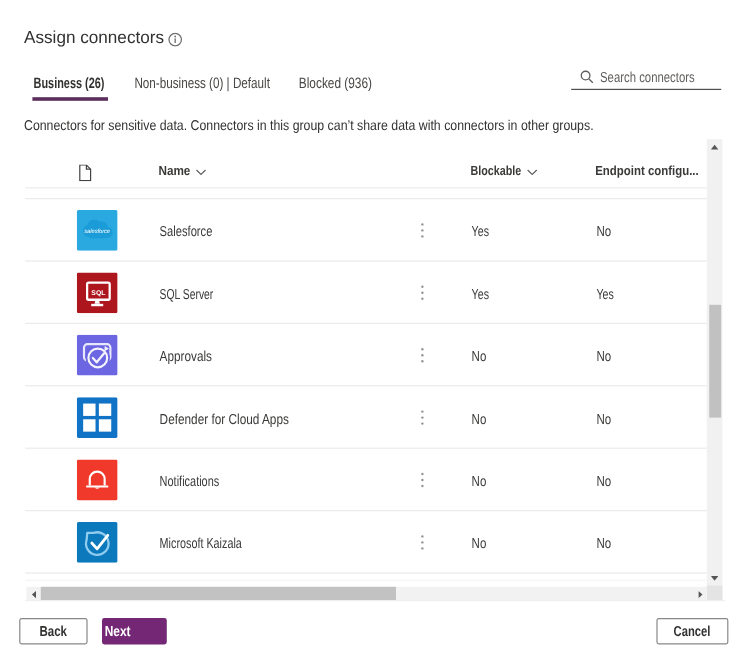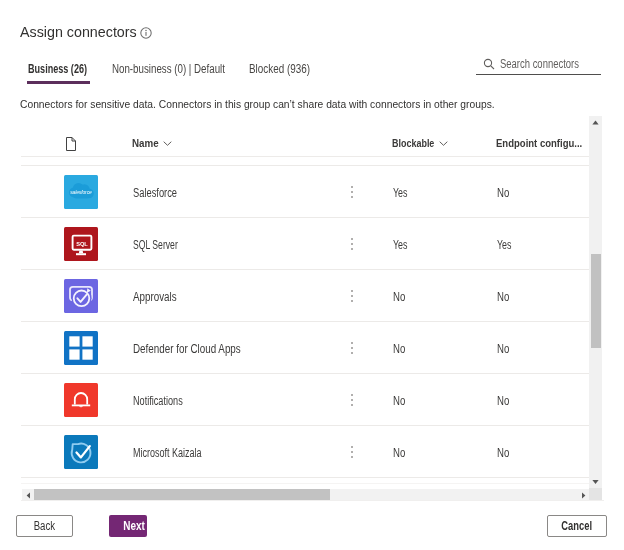--- a/index.html
+++ b/index.html
@@ -149,15 +149,15 @@
 <div class="abs" style="left:22px;top:488.5px;width:567px;height:11px;background:#f2f2f2;"></div>
 <svg class="abs" style="left:25.5px;top:491.5px;" width="4" height="7" viewBox="0 0 4 7">
     <path d="M4 0.4 L0.6 3.5 L4 6.6 Z" fill="#555555"></path>
   </svg>
 <svg class="abs" style="left:582px;top:491.5px;" width="4" height="7" viewBox="0 0 4 7">
     <path d="M0 0.4 L3.4 3.5 L0 6.6 Z" fill="#555555"></path>
   </svg>
 <div class="abs" style="left:34px;top:488.5px;width:296px;height:11px;background:#c2c2c2;"></div>
 <div class="hline" style="left:21px;top:500px;width:583px;background:#f0efee;"></div>
 
-<div class="abs" style="left:16px;top:515px;width:57px;height:22px;border:1px solid #8a8886;border-radius:2px;background:#fff;font-size:12px;font-weight:normal;color:#323130;text-align:center;line-height:20px;"><span style="display:inline-block;transform:scaleX(0.8);">Back</span></div>
-<div class="abs" style="left:85px;top:515px;width:38px;height:22px;border-radius:2px;background:#742774;font-size:12px;font-weight:bold;color:#fff;text-align:right;line-height:22px;margin-left:24px;"><span style="display:inline-block;transform:scaleX(0.83);">Next</span></div>
+<div class="abs" style="left:16px;top:515px;width:57px;height:22px;border:1px solid #8a8886;border-radius:2px;background:#fff;font-size:12px;font-weight:bold;color:#323130;text-align:center;line-height:20px;"><span style="display:inline-block;transform:scaleX(0.8);">Back</span></div>
+<div class="abs" style="left:85px;top:515px;width:54px;height:22px;border-radius:2px;background:#742774;font-size:12px;font-weight:bold;color:#fff;text-align:left;line-height:22px;"><span style="display:inline-block;transform:scaleX(0.83);">Next</span></div>
 <div class="abs" style="left:547px;top:515px;width:60px;height:22px;border:1px solid #8a8886;border-radius:2px;background:#fff;font-size:12px;font-weight:bold;color:#323130;text-align:center;line-height:20px;"><span style="display:inline-block;transform:scaleX(0.78);">Cancel</span></div>
 
 </body></html>

